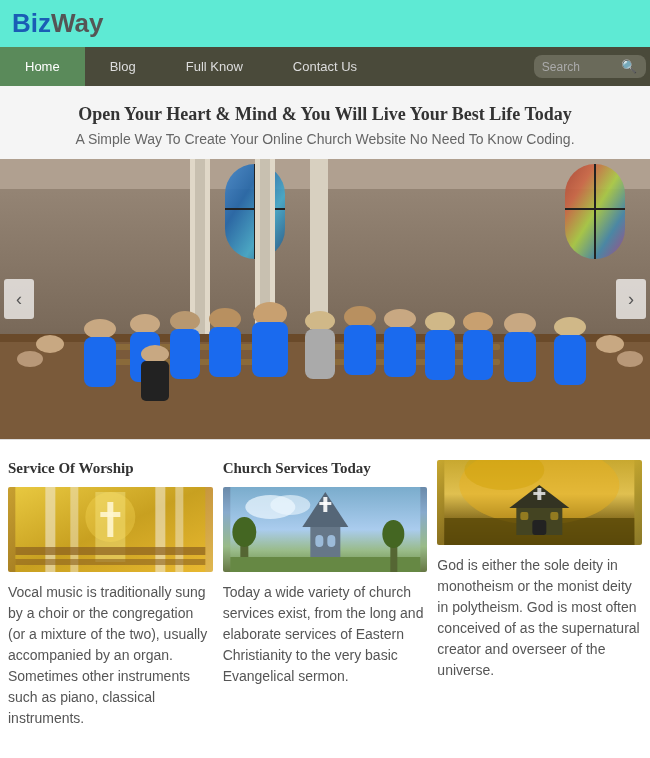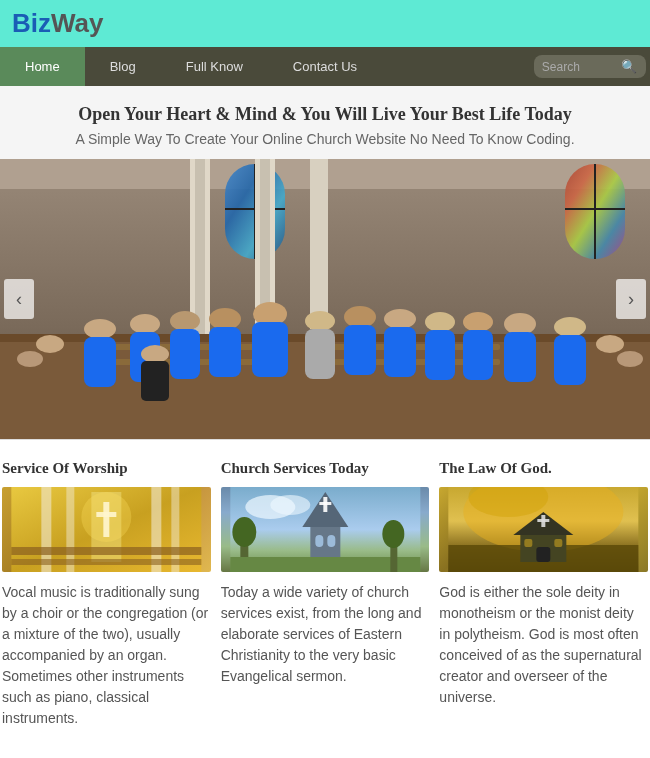--- a/index.html
+++ b/index.html
@@ -113,21 +113,21 @@
 
     
     .slider-svg {
       width: 650px;
       height: 280px;
     }
 
     
     .three-col {
       display: flex;
-      padding: 20px 2px;
+      padding: 20px 8px;
       gap: 10px;
       background: #fff;
       border-top: 1px solid #ddd;
     }
     .col {
       flex: 1;
     }
     .col h3 {
       font-size: 15px;
       font-weight: bold;
@@ -355,21 +355,20 @@
         <rect x="0" y="70" width="190" height="15" fill="#668844"></rect>
 
         <rect x="160" y="52" width="7" height="33" fill="#556633"></rect>
         <ellipse cx="163" cy="47" rx="11" ry="14" fill="#446622"></ellipse>
       </svg>
     </div>
     <p>Today a wide variety of church services exist, from the long and elaborate services of Eastern Christianity to the very basic Evangelical sermon.</p>
   </div>
 
   <div class="col">
-    <h3>The Law Of God.</h3>
     <div class="col-image law-img">
       <svg width="100%" height="85" viewBox="0 0 190 85" xmlns="http://www.w3.org/2000/svg">
         <defs>
           <linearGradient id="lg" x1="0" y1="0" x2="0" y2="1">
             <stop offset="0%" stop-color="#c8a830"></stop>
             <stop offset="40%" stop-color="#e0c050"></stop>
             <stop offset="70%" stop-color="#8a7020"></stop>
             <stop offset="100%" stop-color="#5a4a10"></stop>
           </linearGradient>
         </defs>

